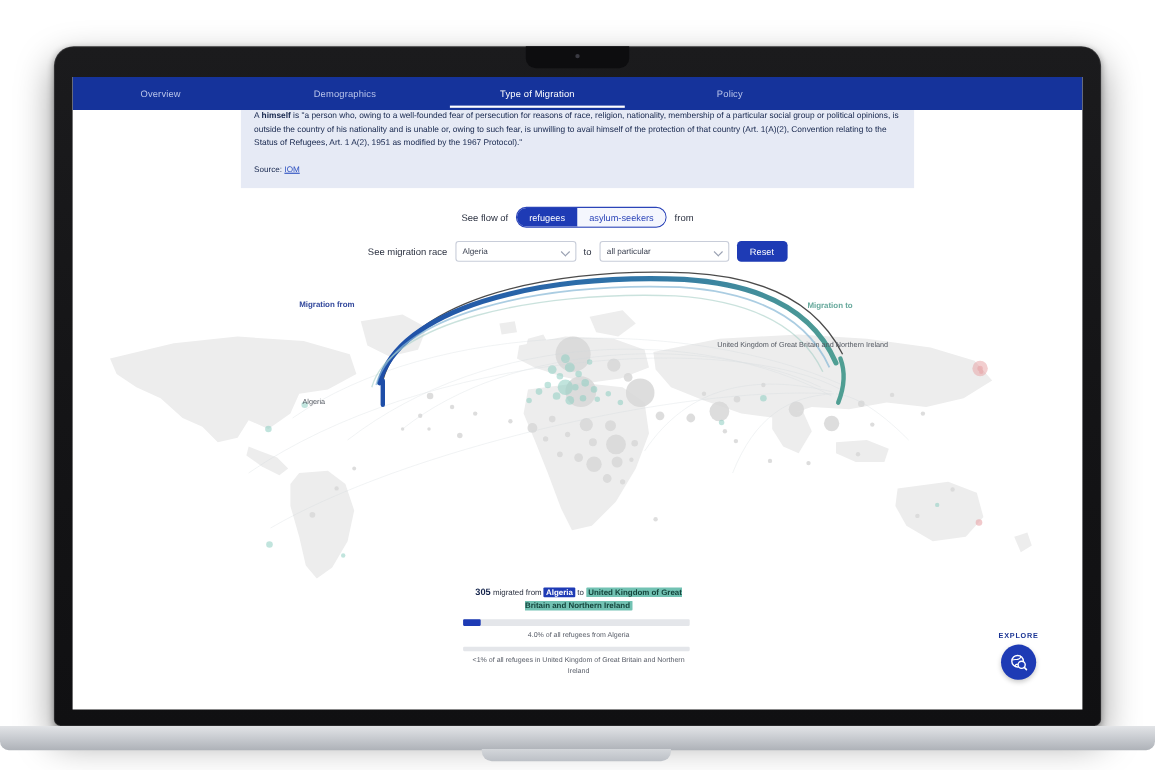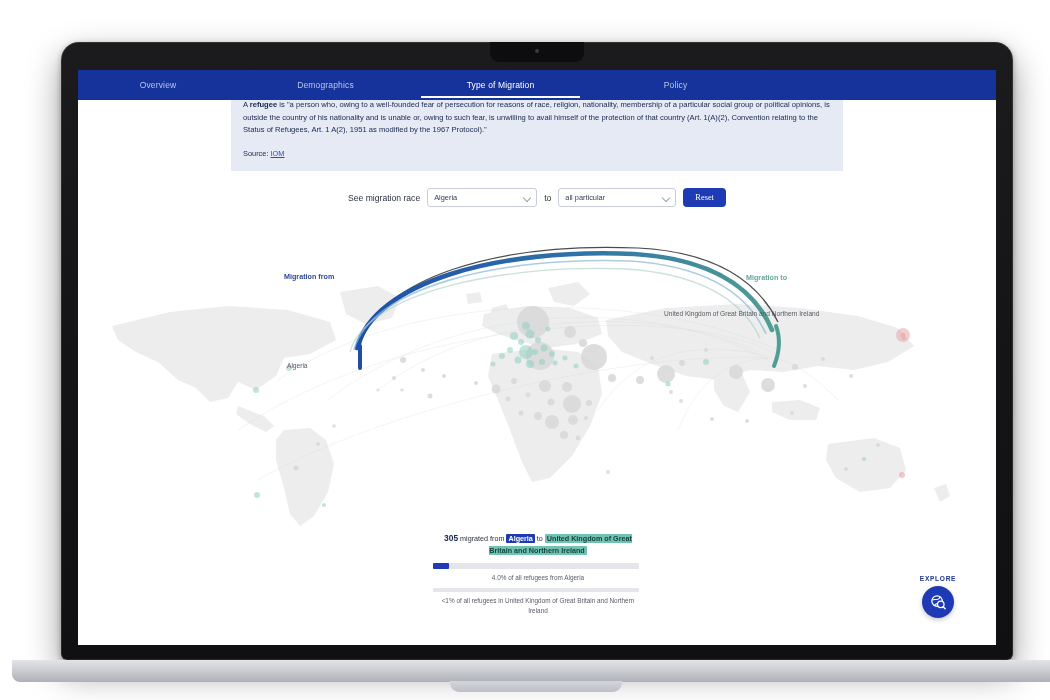--- a/index.html
+++ b/index.html
@@ -7,21 +7,21 @@
     margin: 0; padding: 0;
     width: 1050px; height: 700px;
     background: #ffffff;
     font-family: "Liberation Sans", sans-serif;
     overflow: hidden;
   }
 
   
   #laptop-mock {
     position: absolute;
-    left: 12px; top: 0;
+    left: 0; top: 0;
     width: 892px; height: 700px;
   }
 
   #laptop-lid {
     position: absolute;
     left: 49px; top: 42px;
     width: 952px; height: 618px;
     background: linear-gradient(180deg,#1b1b1d 0%, #141416 55%, #101012 100%);
     border-radius: 18px 18px 6px 6px;
     box-shadow: 0 14px 34px rgba(0,0,0,.40), 0 2px 6px rgba(0,0,0,.30);
@@ -171,21 +171,21 @@
     transform: rotate(-45deg);
   }
   #reset-button {
     background: #1e3bb5;
     color: #ffffff;
     border: none;
     border-radius: 4px;
     height: 19px;
     padding: 0 12px;
     font-size: 8.4px;
-    font-family: Liberation Serif, serif;
+    font-family: Liberation Sans, sans-serif;
     cursor: pointer;
   }
 
   
   #map-area {
     position: absolute;
     left: 0; top: 160px;
     width: 918px; height: 300px;
   }
   #map-svg { display:block; }
@@ -285,32 +285,40 @@
 
     <div id="topnav">
       <div class="nav-tab" style="width:160px">Overview</div>
       <div class="nav-tab" style="width:175px">Demographics</div>
       <div class="nav-tab active" style="width:175px">Type of Migration</div>
       <div class="nav-tab" style="width:175px">Policy</div>
     </div>
 
     <div id="definition-panel">
       <div>
-        <span>A </span><b>refugee</b><span> is "a person who, owing to a well-founded fear of persecution for reasons of race, religion, nationality, membership of a particular social group or</span>
+        <span>A </span><b>himself</b><span> is "a person who, owing to a well-founded fear of persecution for reasons of race, religion, nationality, membership of a particular social group or</span>
         <span>political opinions, is outside the country of his nationality and is unable or, owing to such fear, is unwilling to avail himself of the protection of that country (Art.</span>
         <span>1(A)(2), Convention relating to the Status of Refugees, Art. 1 A(2), 1951 as modified by the 1967 Protocol)."</span>
       </div>
       <div id="source-line">
         <span>Source:</span>
         <span id="source-link">IOM</span>
       </div>
     </div>
 
     <div id="controls">
 
+      <div class="ctrl-row row1">
+        <span class="ctrl-label">See flow of</span>
+        <div id="flow-toggle">
+          <div class="toggle-opt selected">refugees</div>
+          <div class="toggle-opt">asylum-seekers</div>
+        </div>
+        <span class="ctrl-label">from</span>
+      </div>
 
       <div class="ctrl-row row2">
         <span class="ctrl-label">See migration race</span>
         <div class="select-box">
           <span>Algeria</span>
           <span class="select-caret"></span>
         </div>
         <span class="ctrl-label">to</span>
         <div class="select-box" style="width:118px">
           <span>all particular</span>

